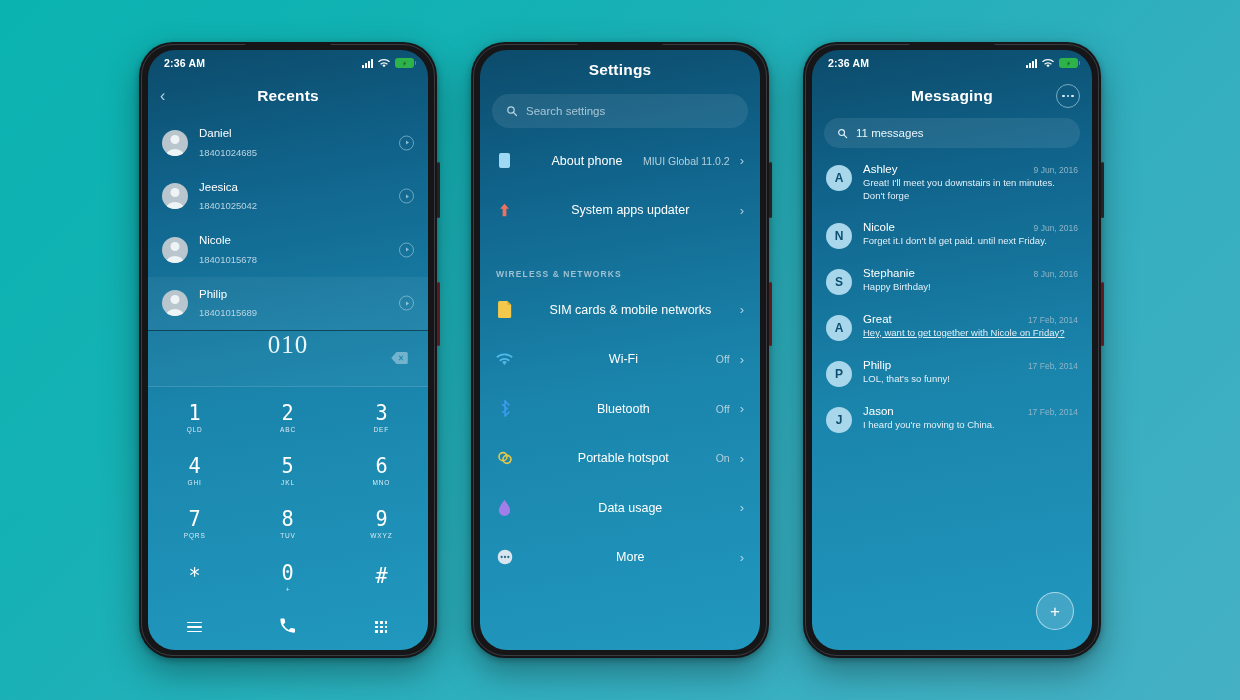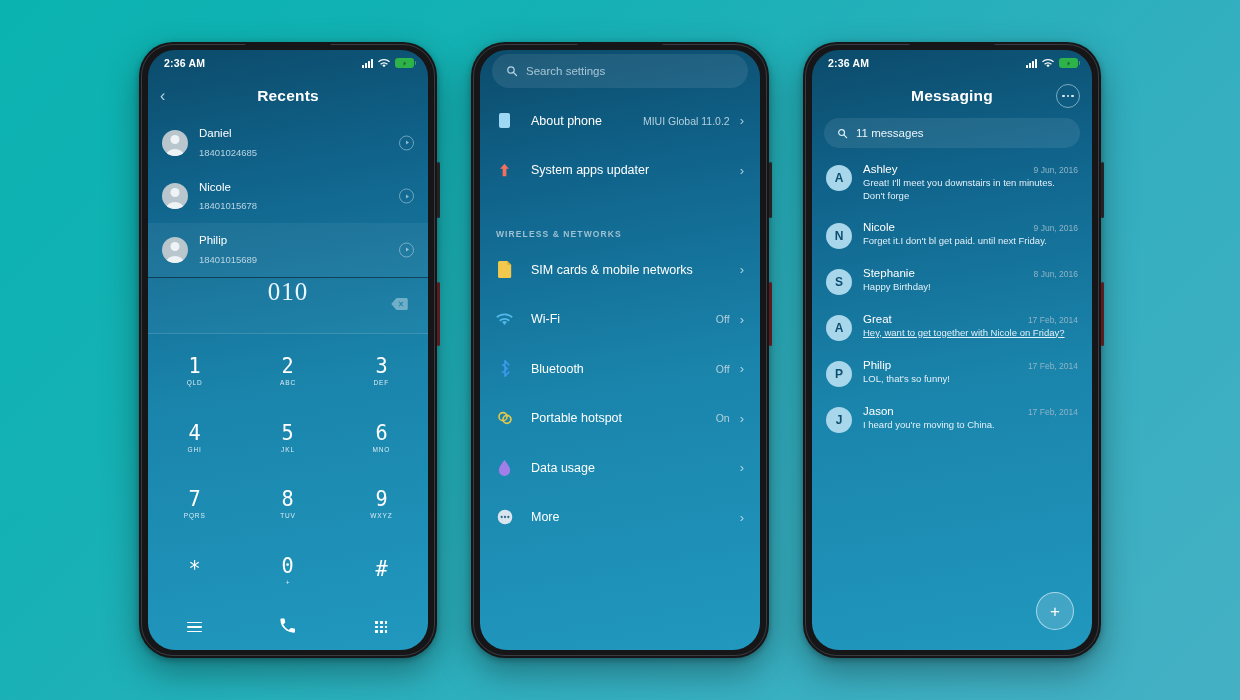--- a/index.html
+++ b/index.html
@@ -89,21 +89,21 @@
   .hamb{width:15px;display:flex;flex-direction:column;gap:3px;}
   .hamb i{display:block;height:1.6px;background:#fff;border-radius:1px;}
   .griddots{display:grid;grid-template-columns:repeat(3,2.6px);gap:2.2px;}
   .griddots i{width:2.6px;height:2.6px;background:#fff;border-radius:.4px;display:block;}
 
   
   .searchbox{flex:0 0 auto;margin:4px 12px 8px;height:34px;border-radius:18px;
     background:rgba(255,255,255,.085);display:flex;align-items:center;padding:0 14px;
     color:#a8c6d6;font-size:11.5px;gap:8px;cursor:text;}
   .setlist{flex:1 1 auto;overflow:hidden;}
-  .setrow{height:49.5px;display:flex;align-items:center;padding:0 16px;position:relative;cursor:pointer;}
+  .setrow{height:49.5px;display:flex;align-items:center;padding:0 16px;position:relative;cursor:pointer;text-align:center;}
   .seticon{width:17px;height:17px;flex:0 0 auto;display:flex;align-items:center;justify-content:center;}
   .setlabel{margin-left:18px;color:#ffffff;font-size:12.5px;flex:1 1 auto;}
   .setval{color:#b4cfdc;font-size:10.5px;margin-right:10px;}
   .chev{color:#cfe6f2;font-size:13px;opacity:.8;line-height:1;font-weight:300;}
   .secthdr{padding:14px 16px 6px;color:#9fc0d1;font-size:8.5px;letter-spacing:1.1px;font-weight:bold;}
   .gap{height:20px;}
 
   
   .msgsearch{flex:0 0 auto;margin:2px 12px 6px;height:30px;border-radius:16px;
     background:rgba(255,255,255,.085);display:flex;align-items:center;padding:0 13px;
@@ -162,20 +162,28 @@
           <span class="avatar"></span>
           <span class="recmeta">
             <span class="recname">Daniel</span>
             <span class="recnum">18401024685</span>
           </span>
           <span class="recinfo"></span>
         </div>
         <div class="recrow">
           <span class="avatar"></span>
           <span class="recmeta">
+            <span class="recname">Jeesica</span>
+            <span class="recnum">18401025042</span>
+          </span>
+          <span class="recinfo"></span>
+        </div>
+        <div class="recrow">
+          <span class="avatar"></span>
+          <span class="recmeta">
             <span class="recname">Nicole</span>
             <span class="recnum">18401015678</span>
           </span>
           <span class="recinfo"></span>
         </div>
         <div class="recrow sel">
           <span class="avatar"></span>
           <span class="recmeta">
             <span class="recname">Philip</span>
             <span class="recnum">18401015689</span>
@@ -271,20 +279,23 @@
     </div>
   </div>
 
   <div class="phone" style="left:471px;top:42px;width:298px;height:616px;">
     <div class="btn-vol" style="top:120px;height:56px;"></div>
     <div class="btn-pwr" style="top:240px;height:64px;"></div>
     <div class="notch"></div>
     <div class="screen">
 
 
+      <div class="apphdr">
+        <span class="title">Settings</span>
+      </div>
 
       <div class="searchbox">
         <svg width="12" height="12" viewBox="0 0 24 24">
           <circle cx="10" cy="10" r="6.4" fill="none" stroke="#b5d2e1" stroke-width="2.4"></circle>
           <path d="M15 15l6 6" stroke="#b5d2e1" stroke-width="2.4" stroke-linecap="round"></path>
         </svg>
         <span>Search settings</span>
       </div>
 
       <div class="setlist">

